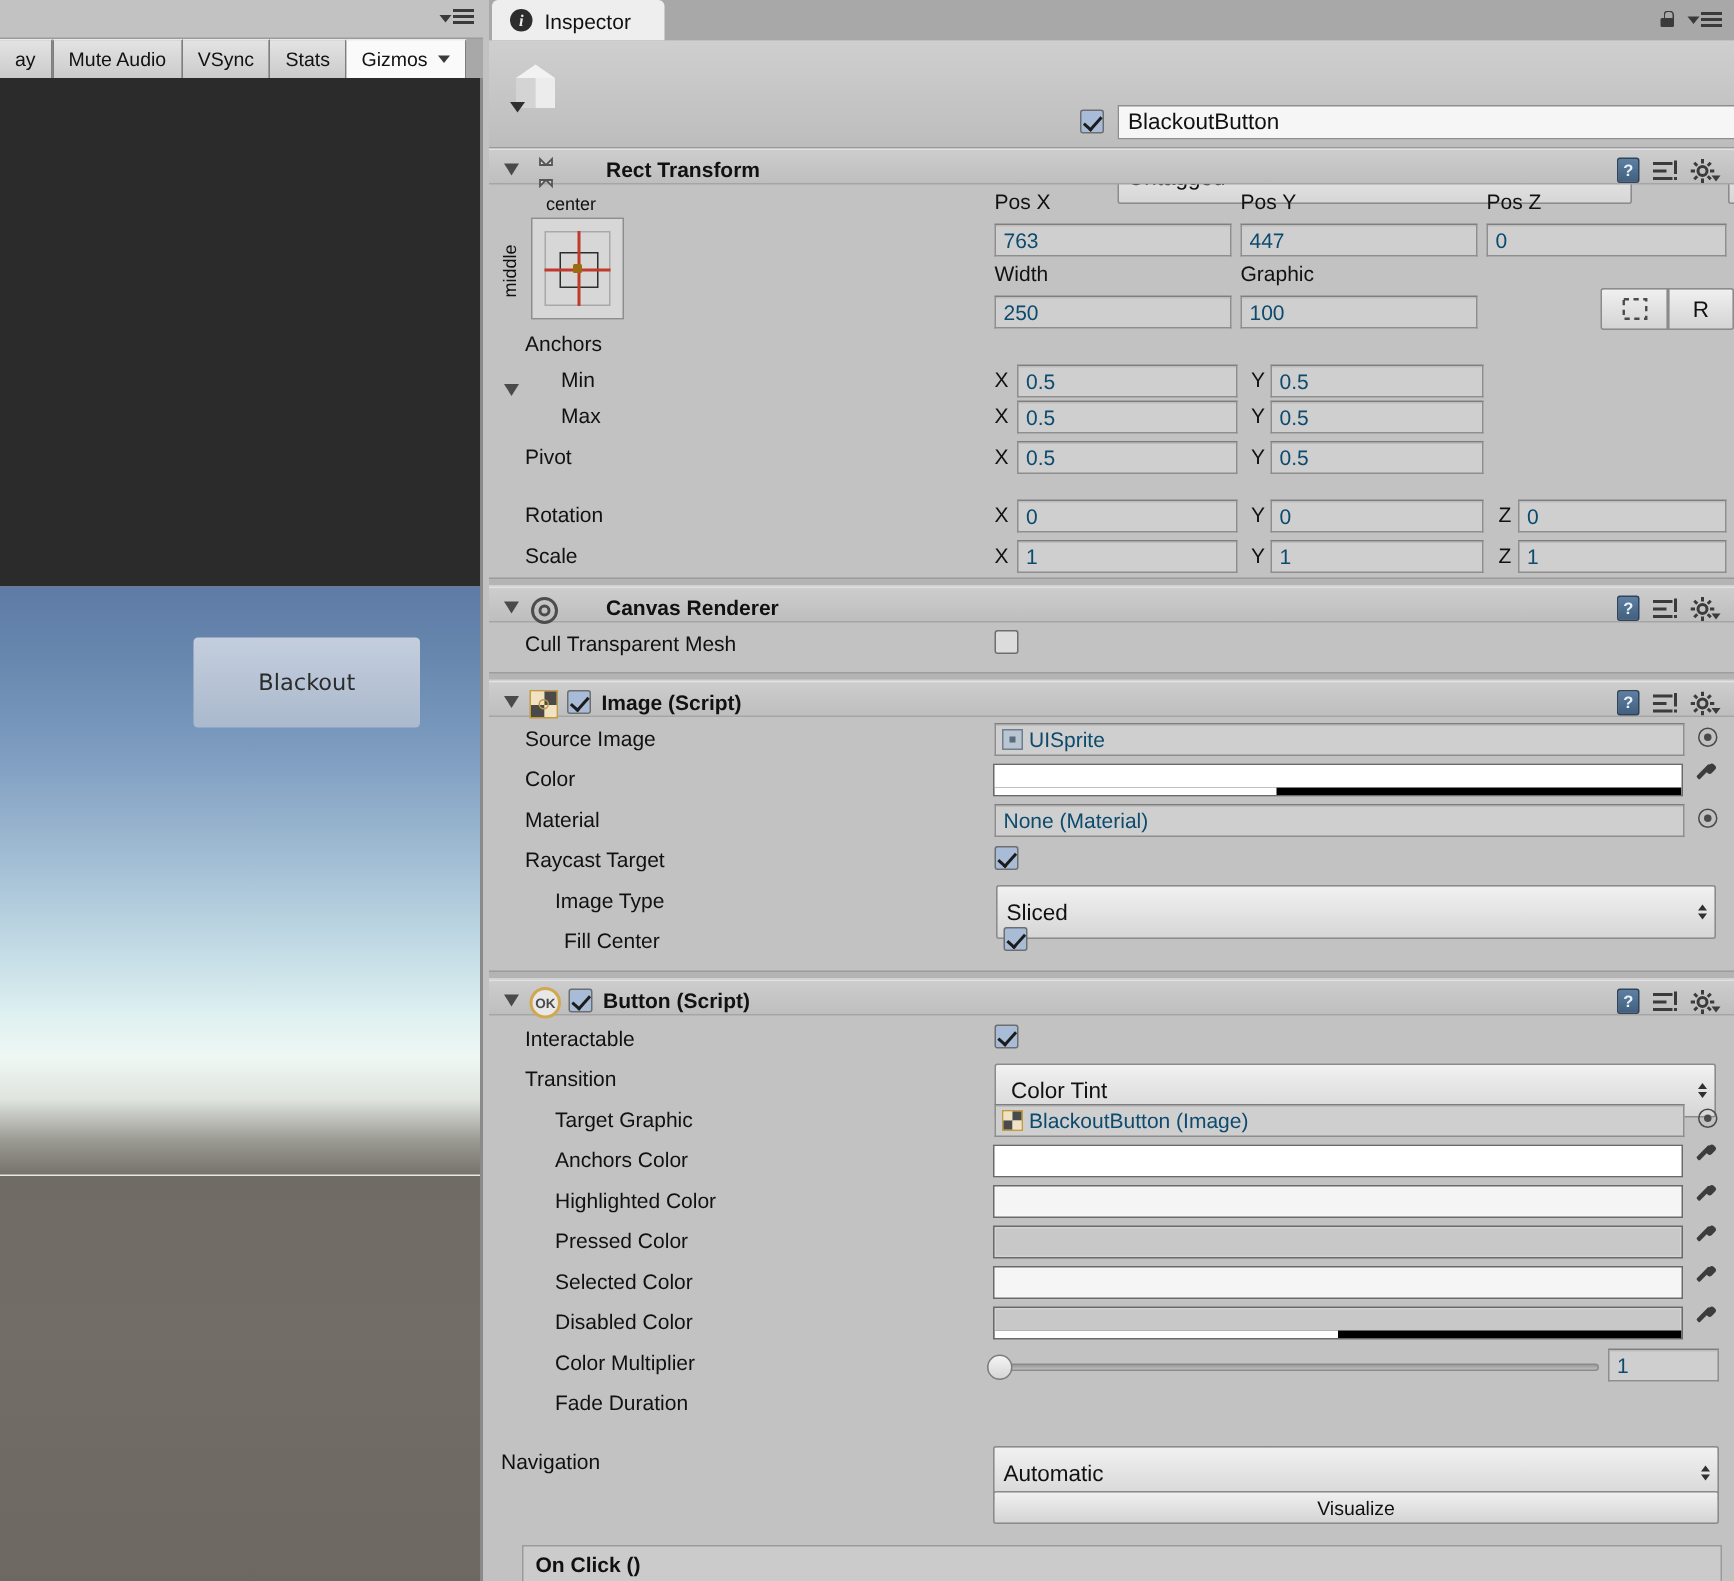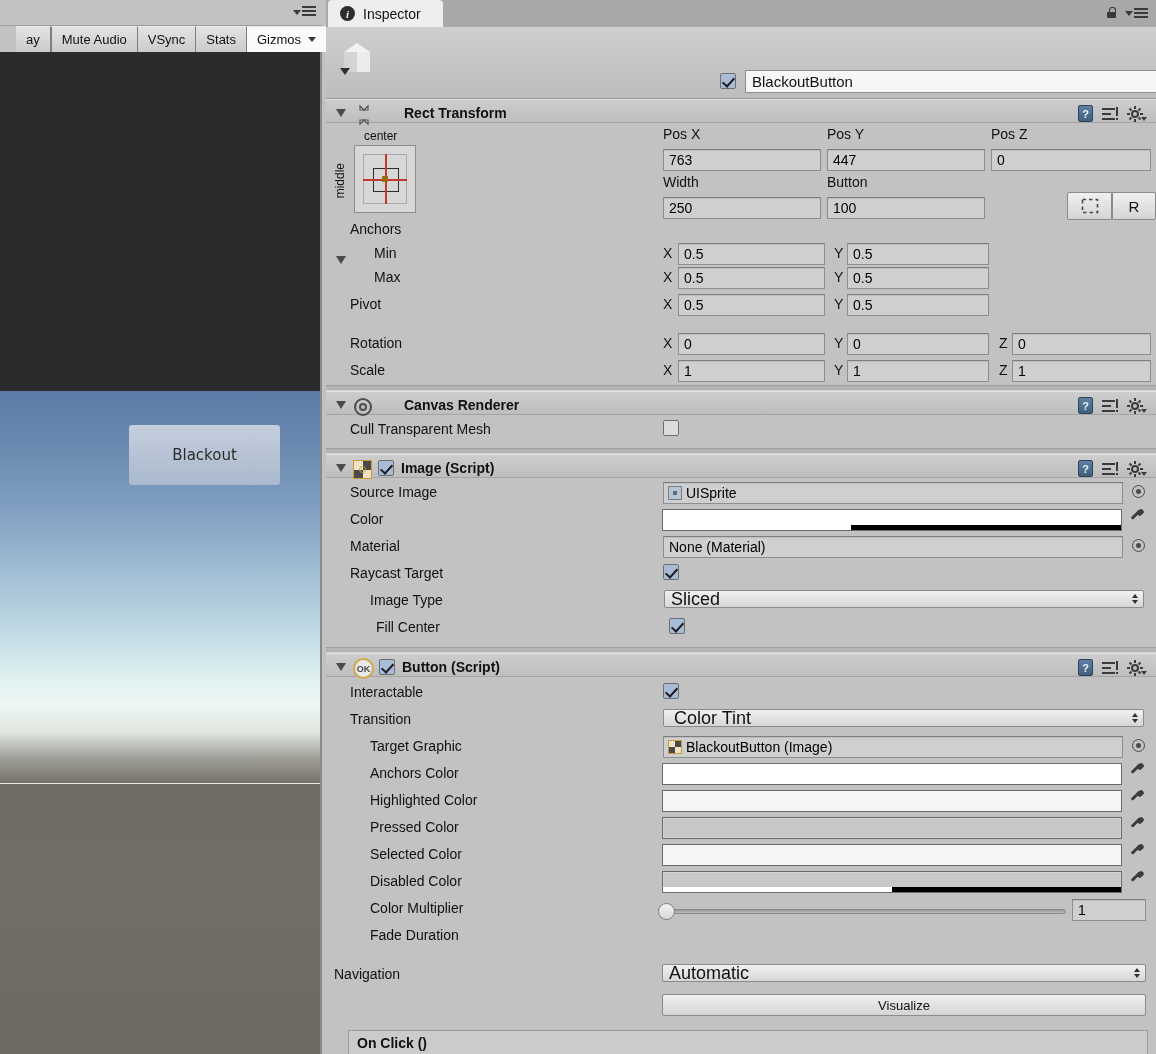--- a/index.html
+++ b/index.html
@@ -31,21 +31,20 @@
     border-right: 4px solid transparent; border-top: 5px solid #3a3a3a;
     margin-top: 2px;
   }
   #gt-menu .burger { display: flex; flex-direction: column; gap: 2px; }
   #gt-menu .burger i { display: block; width: 14px; height: 2px; background: #3a3a3a; }
 
   #game-tabs {
     position: absolute; left: 0; top: 26px; width: 322px; height: 26px;
     display: flex; align-items: stretch;
     background: #a8a8a8;
-    margin-left: 16px;
   }
   .gtab {
     display: flex; align-items: center; justify-content: center;
     padding: 0 10px; height: 26px;
     background: linear-gradient(180deg, #e3e3e3 0%, #cbcbcb 100%);
     border-right: 1px solid #7e7e7e;
     border-top: 1px solid #e9e9e9;
     font-size: 13px; color: #111; white-space: nowrap;
   }
   .gtab.active { background: #fafafa; }
@@ -202,30 +201,30 @@
     transform: rotate(42deg);
   }
   .checkbox.off { background: #dcdcdc; }
 
   .field {
     background: #cfcfcf;
     border: 1px solid #8e8e8e;
     border-top-color: #7e7e7e;
     height: 22px; padding: 0 5px;
     display: flex; align-items: center;
-    font-size: 14px; color: #000000;
+    font-size: 14px; color: #0c4a6e;
     box-shadow: inset 0 1px 0 #bdbdbd;
   }
 
   .dropdown {
     background: linear-gradient(180deg, #f1f1f1 0%, #d6d6d6 100%);
     border: 1px solid #8b8b8b; border-radius: 2px;
-    height: 18px; padding: 0 18px 0 6px;
+    height: 36px; padding: 0 18px 0 6px;
     display: flex; align-items: center;
-    font-size: 18px; color: #111;
+    font-size: 15px; color: #111;
     position: relative;
   }
   .dropdown .arrows {
     position: absolute; right: 5px; top: 50%; transform: translateY(-50%);
     display: flex; flex-direction: column; gap: 2px; align-items: center;
   }
   .dropdown .arrows .up {
     width: 0; height: 0; border-left: 3.5px solid transparent;
     border-right: 3.5px solid transparent; border-bottom: 4px solid #303030;
   }
@@ -474,21 +473,21 @@
         </div>
 
         <span class="prop-label" style="position:absolute; left:337px; top:3px;">Pos X</span>
         <span class="prop-label" style="position:absolute; left:501px; top:3px;">Pos Y</span>
         <span class="prop-label" style="position:absolute; left:665px; top:3px;">Pos Z</span>
         <div class="field" style="position:absolute; left:337px; top:26px; width:158px;">763</div>
         <div class="field" style="position:absolute; left:501px; top:26px; width:158px;">447</div>
         <div class="field" style="position:absolute; left:665px; top:26px; width:160px;">0</div>
 
         <span class="prop-label" style="position:absolute; left:337px; top:51px;">Width</span>
-        <span class="prop-label" style="position:absolute; left:501px; top:51px;">Button</span>
+        <span class="prop-label" style="position:absolute; left:501px; top:51px;">Graphic</span>
         <div class="field" style="position:absolute; left:337px; top:74px; width:158px;">250</div>
         <div class="field" style="position:absolute; left:501px; top:74px; width:158px;">100</div>
 
         <div class="btn3d" style="position:absolute; left:741px; top:69px; width:45px; height:28px; border-radius:2px 0 0 2px;">
           <svg width="18" height="16" viewBox="0 0 18 16">
             <rect x="1.5" y="1.5" width="15" height="13" fill="none" stroke="#4a4a4a" stroke-width="1.6" stroke-dasharray="3.5,3"></rect>
           </svg>
         </div>
         <div class="btn3d" style="position:absolute; left:786px; top:69px; width:44px; height:28px; border-radius:0 2px 2px 0; font-size:15px;">R</div>
 

